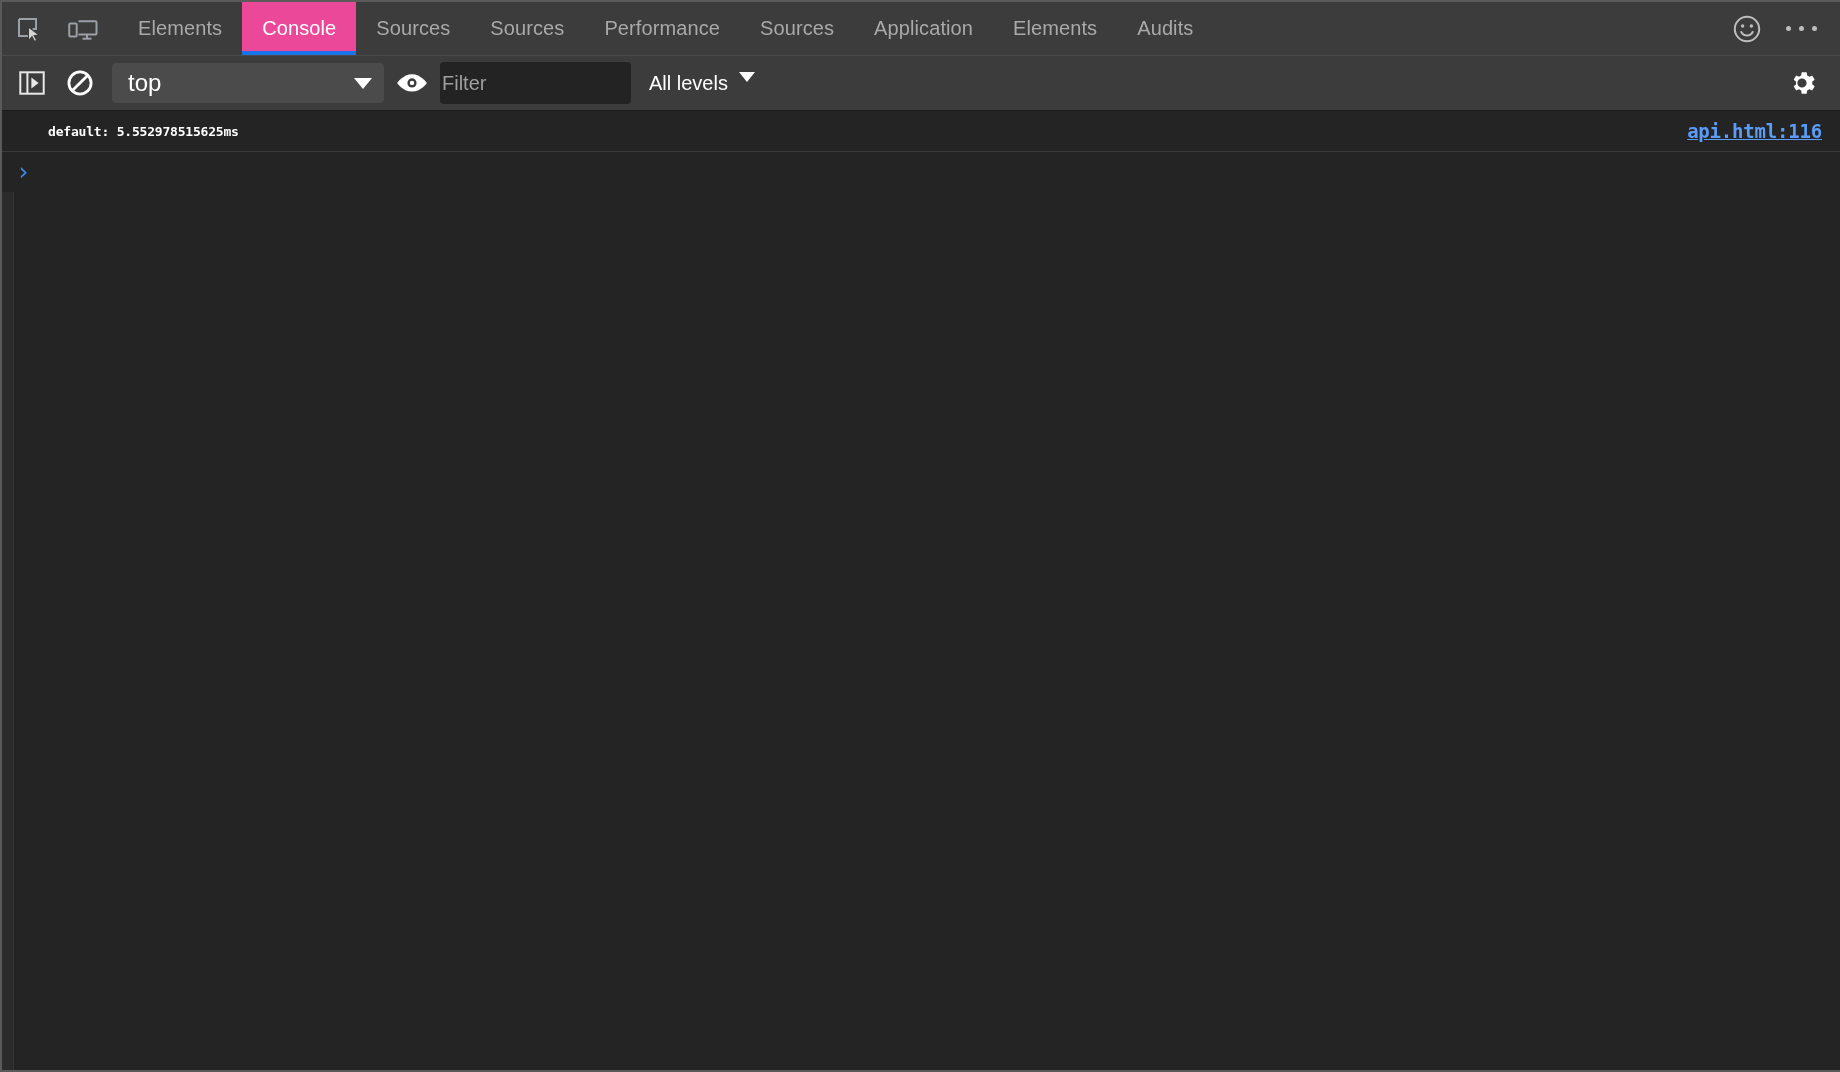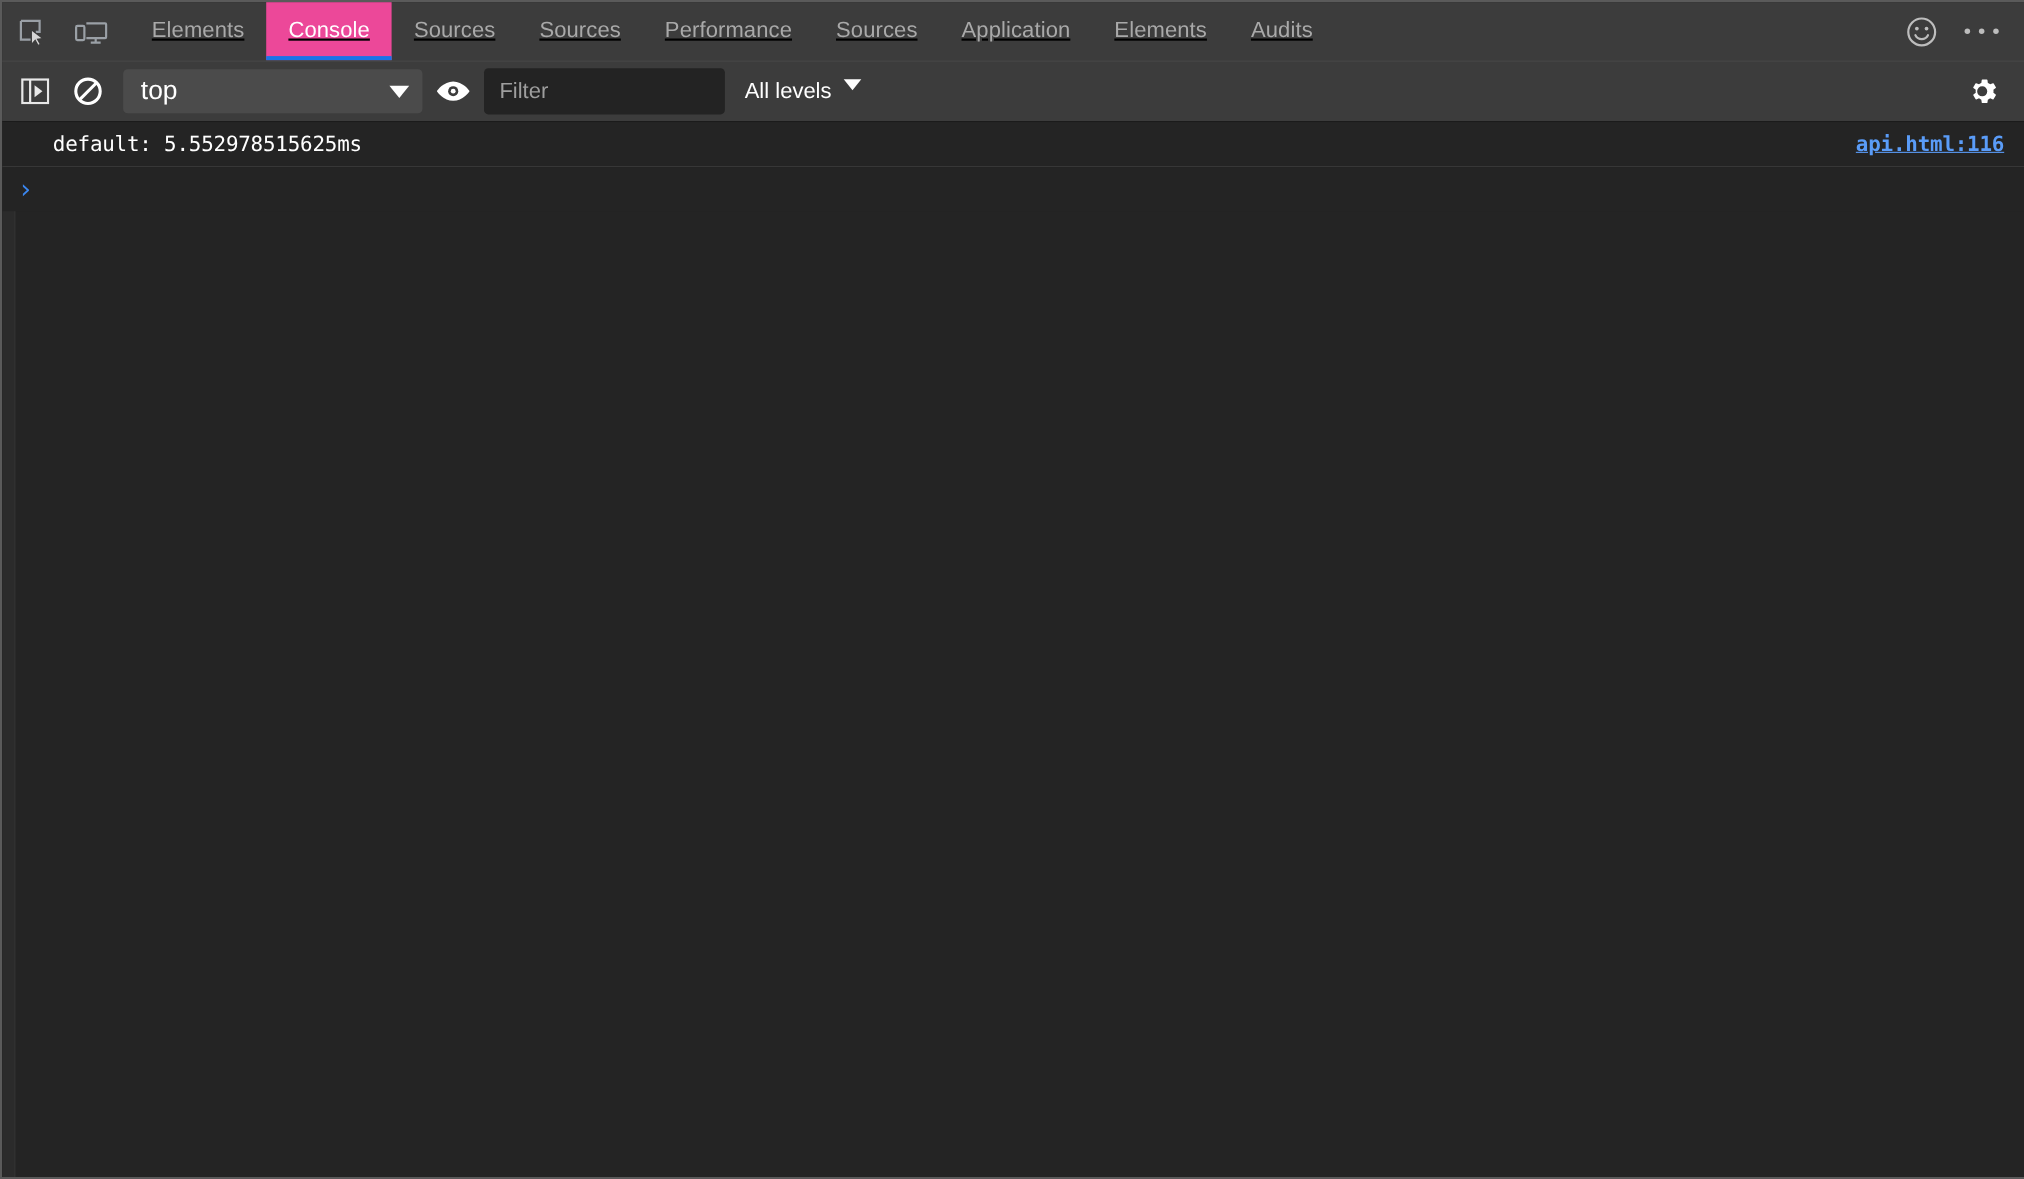--- a/index.html
+++ b/index.html
@@ -30,21 +30,20 @@
 
   
   .tabbar {
     position: relative;
     height: 53px;
     flex: 0 0 53px;
     background: #3c3c3c;
     display: flex;
     align-items: stretch;
     box-sizing: border-box;
-    text-decoration: underline;
   }
   .tabbar-left {
     display: flex;
     align-items: center;
   }
   .icon-btn {
     width: 54px;
     height: 53px;
     display: flex;
     align-items: center;
@@ -143,29 +142,29 @@
   }
   .eye-btn {
     width: 56px;
     height: 48px;
     display: flex;
     align-items: center;
     justify-content: center;
     cursor: pointer;
   }
   .filter-input {
-    width: 219px;
+    width: 191px;
     height: 42px;
     background: #232323;
     border: none;
     border-radius: 4px;
     color: #ffffff;
     font-family: "Liberation Sans", sans-serif;
     font-size: 20px;
-    padding: 0 14px;
+    padding: 0 2px;
     box-sizing: border-box;
     outline: none;
   }
   .filter-input::placeholder { color: #9e9e9e; }
   .levels {
     display: flex;
     align-items: flex-start;
     gap: 11px;
     margin-left: 18px;
     color: #ffffff;
@@ -206,24 +205,25 @@
     background: #242424;
     border-bottom: 1px solid #3a3a3a;
     display: flex;
     align-items: center;
     padding-left: 46px;
     padding-right: 18px;
     box-sizing: border-box;
   }
   .msg-text {
     font-family: "DejaVu Sans Mono", monospace;
-    font-size: 19px;
+    font-size: 13px;
     color: #ffffff;
     white-space: pre;
     letter-spacing: -0.2px;
+    font-weight: bold;
   }
   .msg-link {
     margin-left: auto;
     font-family: "DejaVu Sans Mono", monospace;
     font-size: 19px;
     color: #5a9cf8;
     text-decoration: underline;
     cursor: pointer;
     letter-spacing: -0.2px;
     font-weight: bold;

